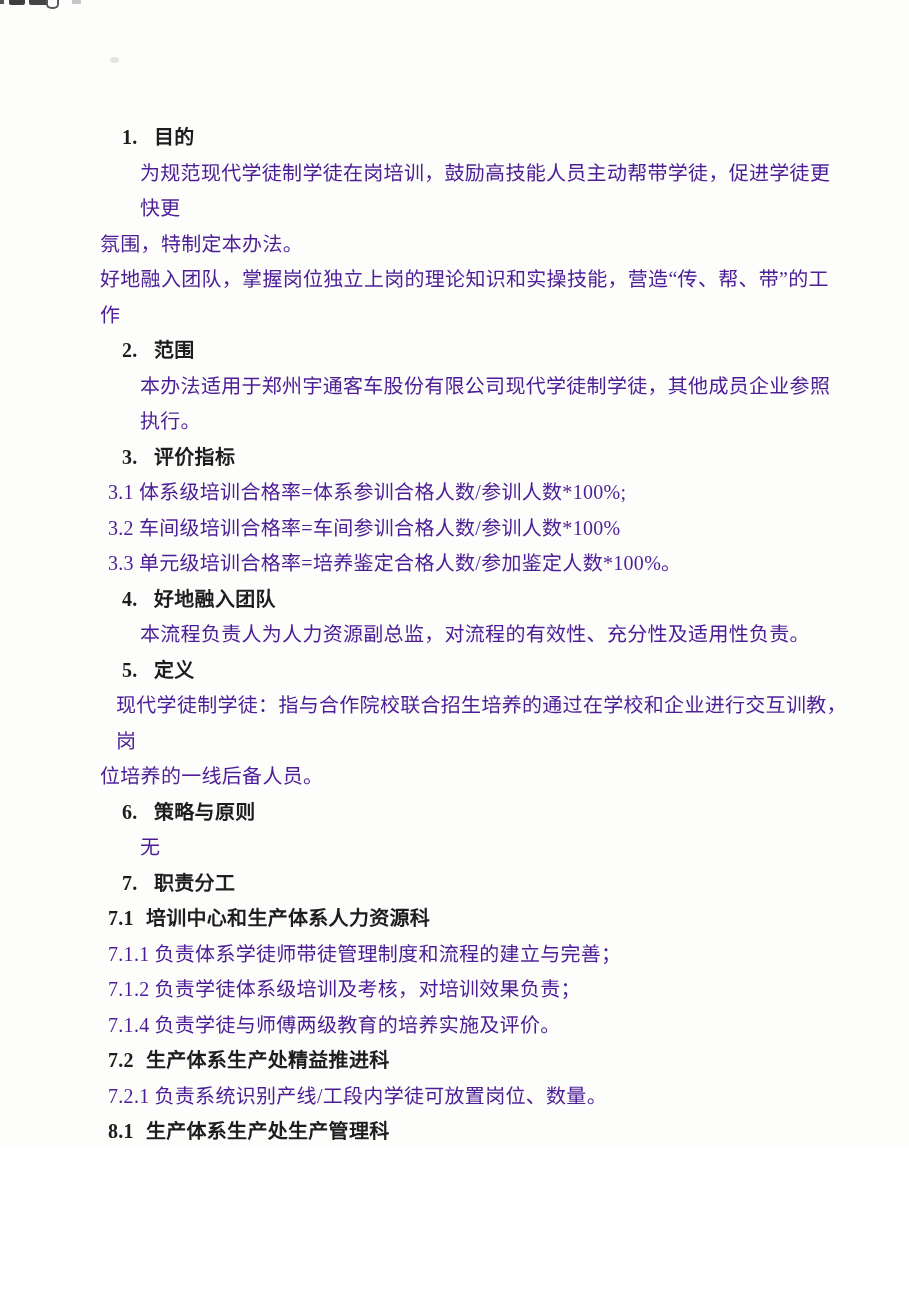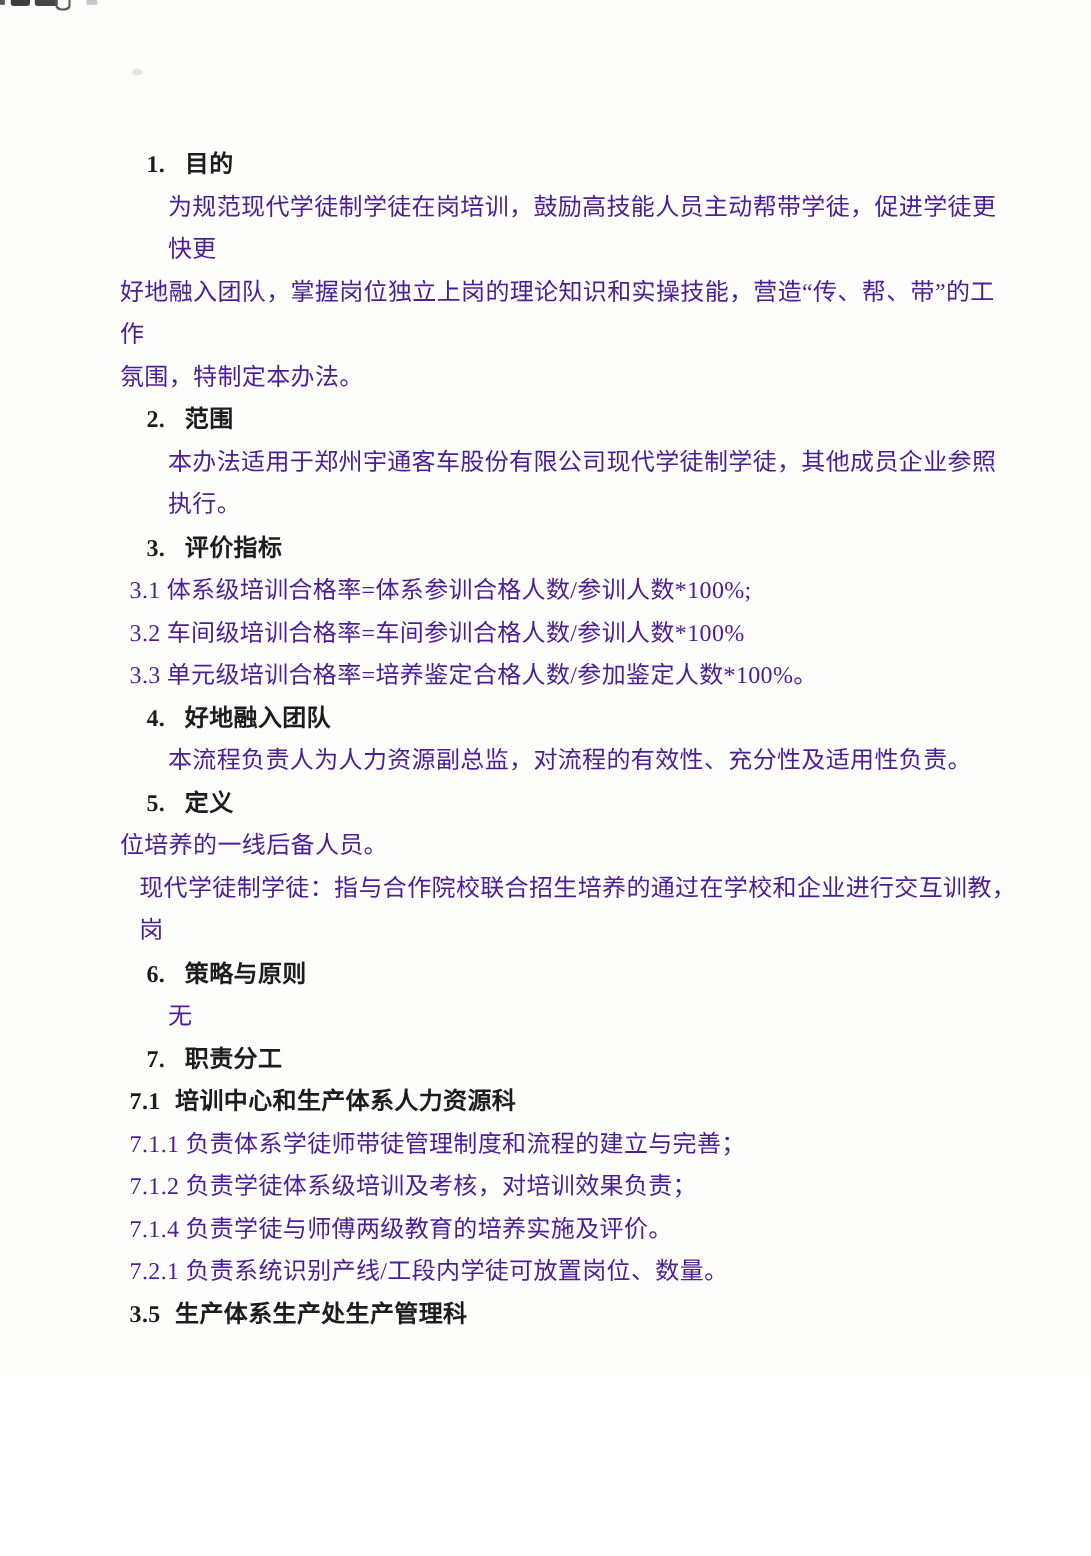--- a/index.html
+++ b/index.html
@@ -82,45 +82,46 @@
   <span class="smudge s4"></span>
   <span class="smudge s5"></span>
   <span class="speck p1"></span>
   <span class="speck p2"></span>
   <span class="speck p3"></span>
 
   <div class="content">
       <div class="block heading"><span class="num">1.</span><span class="txt">目的</span></div>
       <div class="block para">
         <div class="line first">为规范现代学徒制学徒在岗培训，鼓励高技能人员主动帮带学徒，促进学徒更快更</div>
+        <div class="line">氛围，特制定本办法。</div>
         <div class="line">好地融入团队，掌握岗位独立上岗的理论知识和实操技能，营造“传、帮、带”的工作</div>
-        <div class="line">氛围，特制定本办法。</div>
       </div>
       <div class="block heading"><span class="num">2.</span><span class="txt">范围</span></div>
       <div class="block para">
         <div class="line first">本办法适用于郑州宇通客车股份有限公司现代学徒制学徒，其他成员企业参照执行。</div>
       </div>
       <div class="block heading"><span class="num">3.</span><span class="txt">评价指标</span></div>
       <div class="block item"><span class="num">3.1</span><span class="txt">体系级培训合格率=体系参训合格人数/参训人数*100%;</span></div>
       <div class="block item"><span class="num">3.2</span><span class="txt">车间级培训合格率=车间参训合格人数/参训人数*100%</span></div>
       <div class="block item"><span class="num">3.3</span><span class="txt">单元级培训合格率=培养鉴定合格人数/参加鉴定人数*100%。</span></div>
       <div class="block heading"><span class="num">4.</span><span class="txt">好地融入团队</span></div>
       <div class="block para">
         <div class="line first">本流程负责人为人力资源副总监，对流程的有效性、充分性及适用性负责。</div>
       </div>
       <div class="block heading"><span class="num">5.</span><span class="txt">定义</span></div>
       <div class="block para-def">
+        <div class="line first">现代学徒制学徒：指与合作院校联合招生培养的通过在学校和企业进行交互训教，岗</div>
         <div class="line">位培养的一线后备人员。</div>
-        <div class="line first">现代学徒制学徒：指与合作院校联合招生培养的通过在学校和企业进行交互训教，岗</div>
       </div>
       <div class="block heading"><span class="num">6.</span><span class="txt">策略与原则</span></div>
       <div class="block para">
         <div class="line first">无</div>
       </div>
       <div class="block heading"><span class="num">7.</span><span class="txt">职责分工</span></div>
       <div class="block subheading"><span class="num">7.1</span><span class="txt">培训中心和生产体系人力资源科</span></div>
       <div class="block item"><span class="num">7.1.1</span><span class="txt">负责体系学徒师带徒管理制度和流程的建立与完善；</span></div>
       <div class="block item"><span class="num">7.1.2</span><span class="txt">负责学徒体系级培训及考核，对培训效果负责；</span></div>
       <div class="block item"><span class="num">7.1.4</span><span class="txt">负责学徒与师傅两级教育的培养实施及评价。</span></div>
+      <div class="block subheading"><span class="num">7.2</span><span class="txt">生产体系生产处精益推进科</span></div>
       <div class="block item"><span class="num">7.2.1</span><span class="txt">负责系统识别产线/工段内学徒可放置岗位、数量。</span></div>
-      <div class="block subheading"><span class="num">3.5</span><span class="txt">生产体系生产处生产管理科</span></div>
+      <div class="block subheading"><span class="num">8.1</span><span class="txt">生产体系生产处生产管理科</span></div>
     </div>
 </div>
 
 </body></html>

